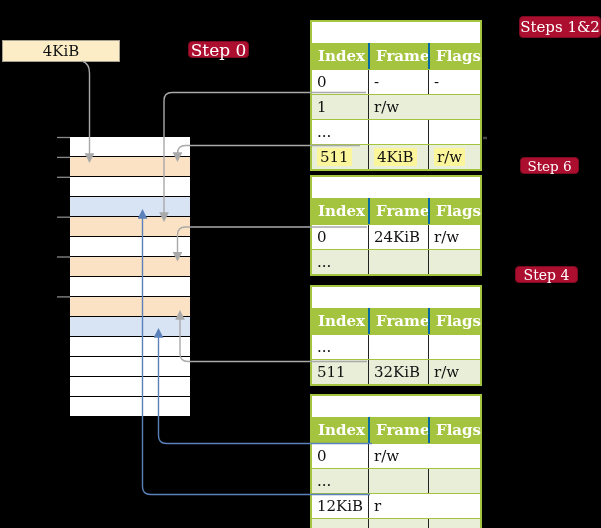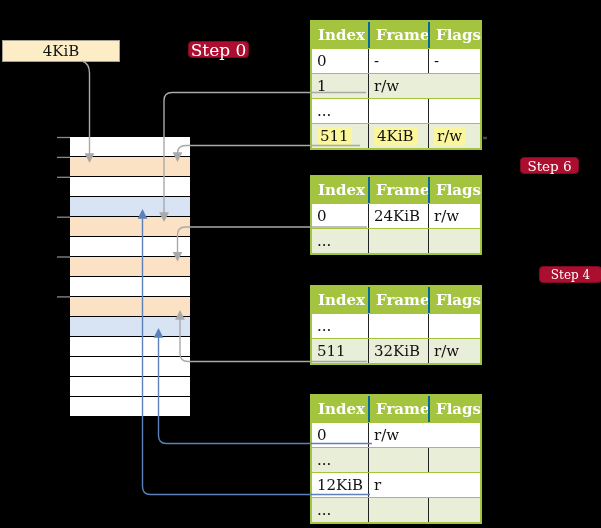--- a/index.html
+++ b/index.html
@@ -15,41 +15,41 @@
   }
   
   .badge {
     position:absolute; background:#ab0e2e; border:1.5px solid #7c0a20;
     border-radius:4px; color:#fff; display:flex; align-items:center;
     justify-content:center; box-sizing:border-box;
   }
   #badge-step0  { left:188px; top:41px;  width:61px; height:17px; font-size:17px; }
   #badge-steps12{ left:519px; top:16px;  width:82px; height:22px; font-size:15px; }
   #badge-step3  { left:520px; top:157px; width:59px; height:17px; font-size:13.5px; }
-  #badge-step4  { left:515px; top:266px; width:63px; height:17px; font-size:12px;margin-left:24px; }
+  #badge-step4  { left:515px; top:266px; width:63px; height:17px; font-size:14px; }
   
   .memcol {
     position:absolute; left:70px; top:137px; width:120px; height:280px;
     display:flex; flex-direction:column;
   }
   .mem-row { flex:1; background:#ffffff; border-bottom:1.6px solid #000; }
   .mem-row[data-color="orange"] { background:#fbe2c4; }
   .mem-row[data-color="blue"]   { background:#d8e4f4; }
   
   .ptable {
     position:absolute; width:168px; border:2px solid #a4c43f; background:#fff;
     font-size:15px; color:#111;
   }
   #table1 { left:310px; top:20px; }
   #table2 { left:310px; top:175px; }
   #table3 { left:310px; top:285px; }
   #table4 { left:310px; top:394px; }
   .thead {
     display:grid; grid-template-columns:56px 60px 52px; height:26px;
-    background:#a4c43f; color:#fff; font-weight:bold;
+    background:#a4c43f; color:#fff; font-weight:bold;margin-top:21px;
   }
   .th {
     padding-left:6px; display:flex; align-items:center;
     border-left:2px solid #0369a1; box-sizing:border-box; height:100%;
   }
   .th:first-child { border-left:none; }
   .trow {
     display:grid; grid-template-columns:56px 60px 52px; height:24px;
     border-top:1.5px solid #a4c43f; background:#fff;
   }
@@ -67,20 +67,23 @@
 <body>
 
 <div class="canvas">
 
   <div class="framebox">
     <span>4KiB</span>
   </div>
 
   <div class="badge" id="badge-step0">
     <span>Step 0</span>
+  </div>
+  <div class="badge" id="badge-steps12">
+    <span>Steps 1&amp;2</span>
   </div>
   <div class="badge" id="badge-step3">
     <span>Step 6</span>
   </div>
   <div class="badge" id="badge-step4">
     <span>Step 4</span>
   </div>
 
   <div class="memcol">
     <div class="mem-row" data-color="plain"></div>

